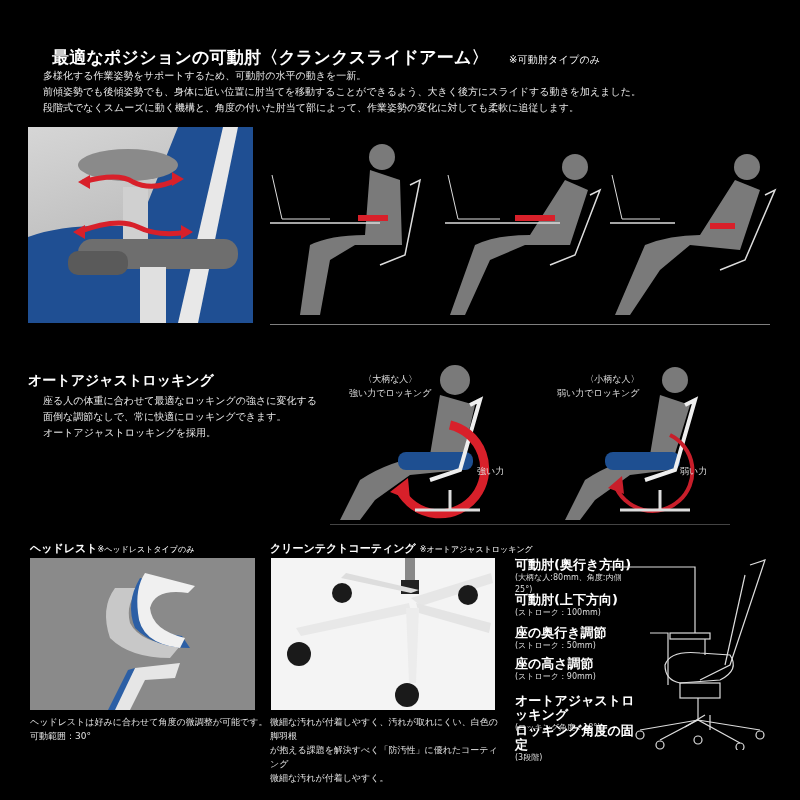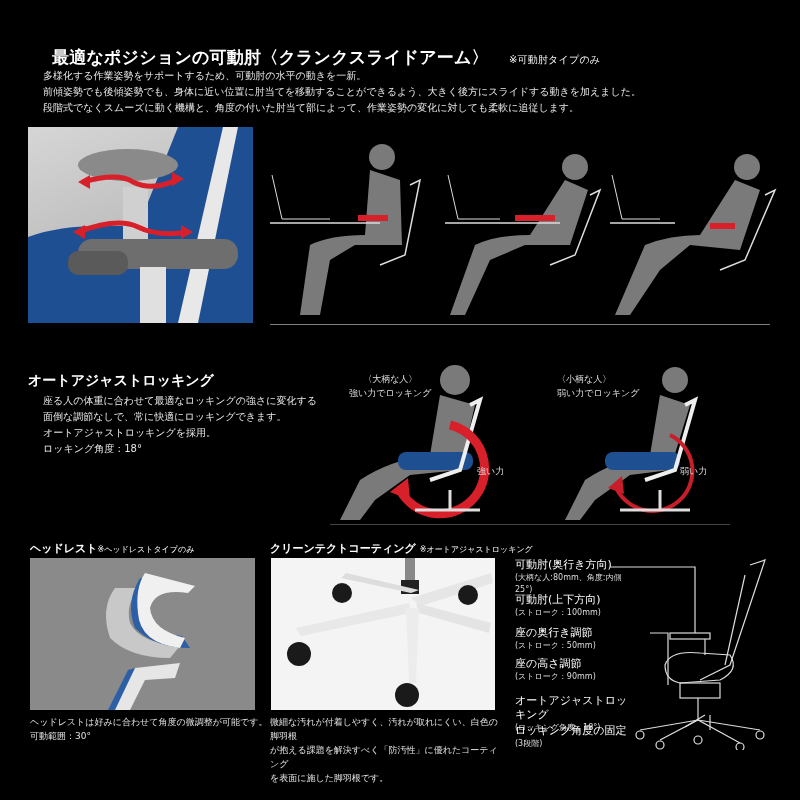--- a/index.html
+++ b/index.html
@@ -4,21 +4,21 @@
 <style>
   html, body { margin:0; padding:0; background:#000; }
   body { width:800px; height:800px; position:relative; overflow:hidden; color:#fff;
          font-family:"DejaVu Sans", "Liberation Sans", sans-serif; }
   .abs { position:absolute; }
   .h1 { font-size:17px; font-weight:bold; letter-spacing:0.2px;margin-left:24px; }
   .note { font-size:10px; }
   .body-text { font-size:10px; line-height:16px; color:#e8e8e8;margin-left:15px; }
   .small { font-size:9px; line-height:14px; color:#e0e0e0; }
   .h2 { font-size:14px; font-weight:bold; }
-  .label { font-size:11px; color:#fff; line-height:14px; }
+  .label { font-size:13px; color:#fff; line-height:14px;font-weight:bold; }
   .sub { font-size:8px; color:#ddd; line-height:12px; }
   .photo { position:absolute; overflow:hidden; }
 </style>
 </head>
 <body>
 
 <div class="abs h1" style="left:28px;top:46px;">
   <span>最適なポジションの可動肘〈クランクスライドアーム〉</span>
   <span class="note" style="margin-left:14px;font-weight:normal;">※可動肘タイプのみ</span>
 </div>
@@ -74,21 +74,20 @@
     <path d="M495 60 L505 55 L475 125 L450 135" stroke="#ddd" fill="none" stroke-width="1.5"></path>
     <line x1="0" y1="190" x2="500" y2="190" stroke="#aaa" stroke-width="1.5"></line>
   </svg>
 </div>
 
 <div class="abs h2" style="left:28px;top:372px;">オートアジャストロッキング</div>
 <div class="abs body-text" style="left:28px;top:393px;width:300px;">
   <div>座る人の体重に合わせて最適なロッキングの強さに変化する</div>
   <div>面倒な調節なしで、常に快適にロッキングできます。</div>
   <div>オートアジャストロッキングを採用。</div>
-  <div>ロッキング角度：18°</div>
 </div>
 
 <div class="abs" style="left:330px;top:350px;width:400px;height:175px;">
   <svg width="400" height="175" viewBox="0 0 400 175">
     <g fill="#7a7a7a">
       <circle cx="125" cy="30" r="15"></circle>
       <path d="M110 45 L145 55 L130 120 L80 125 L45 150 L30 170 L10 170 L30 130 Q60 110 100 105Z"></path>
     </g>
     <rect x="68" y="102" width="75" height="18" rx="8" fill="#1e4f91"></rect>
     <path d="M140 55 L150 50 L130 120 L100 130" stroke="#eee" stroke-width="4" fill="none"></path>
@@ -105,21 +104,21 @@
     <polygon points="278,138 292,126 294,144" fill="#c81e2a"></polygon>
     <path d="M290 160 L360 160 M330 140 L330 160" stroke="#ddd" stroke-width="3"></path>
     <line x1="0" y1="175" x2="400" y2="175" stroke="#888"></line>
   </svg>
 </div>
 <div class="abs small" style="left:349px;top:372px;text-align:center;">
   <div>〈大柄な人〉</div>
   <div>強い力でロッキング</div>
 </div>
 <div class="abs small" style="left:477px;top:464px;text-align:right;">強い力</div>
-<div class="abs small" style="left:557px;top:372px;">
+<div class="abs small" style="left:557px;top:372px;text-align:right;">
   <div>〈小柄な人〉</div>
   <div>弱い力でロッキング</div>
 </div>
 <div class="abs small" style="left:680px;top:464px;">弱い力</div>
 
 <div class="abs" style="left:30px;top:541px;font-size:11px;font-weight:bold;">
   <span>ヘッドレスト</span><span style="font-size:8px;font-weight:normal;text-align:center;">※ヘッドレストタイプのみ</span>
 </div>
 <div class="photo" style="left:30px;top:558px;width:225px;height:152px;background:#8a8a8a;">
   <svg width="225" height="152" viewBox="0 0 225 152">
@@ -149,21 +148,21 @@
     <path d="M135 50 L148 50 L145 125 L138 125Z" fill="#ececec"></path>
     <ellipse cx="71" cy="35" rx="10" ry="10" fill="#1a1a1a"></ellipse>
     <ellipse cx="197" cy="37" rx="10" ry="10" fill="#1a1a1a"></ellipse>
     <ellipse cx="28" cy="96" rx="12" ry="12" fill="#1a1a1a"></ellipse>
     <ellipse cx="136" cy="137" rx="12" ry="12" fill="#1a1a1a"></ellipse>
   </svg>
 </div>
 <div class="abs small" style="left:270px;top:715px;width:230px;">
   <div>微細な汚れが付着しやすく、汚れが取れにくい、白色の脚羽根</div>
   <div>が抱える課題を解決すべく「防汚性」に優れたコーティング</div>
-  <div>を表面に施した脚羽根です。</div>
+  <div>微細な汚れが付着しやすく。</div>
 </div>
 
 <div class="abs" style="left:515px;top:558px;width:120px;">
   <div style="height:35px;">
     <div class="label">可動肘(奥行き方向)</div>
     <div class="sub">(大柄な人:80mm、角度:内側25°)</div>
   </div>
   <div style="height:33px;">
     <div class="label">可動肘(上下方向)</div>
     <div class="sub">(ストローク：100mm)</div>

